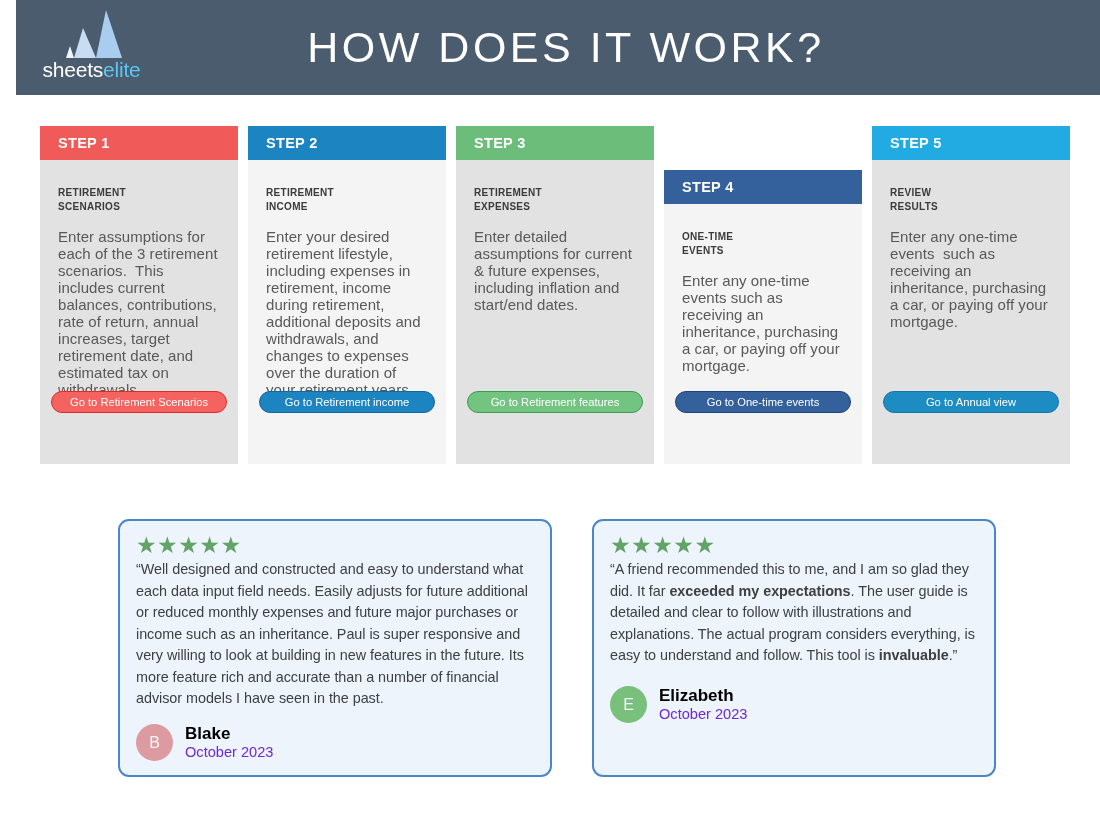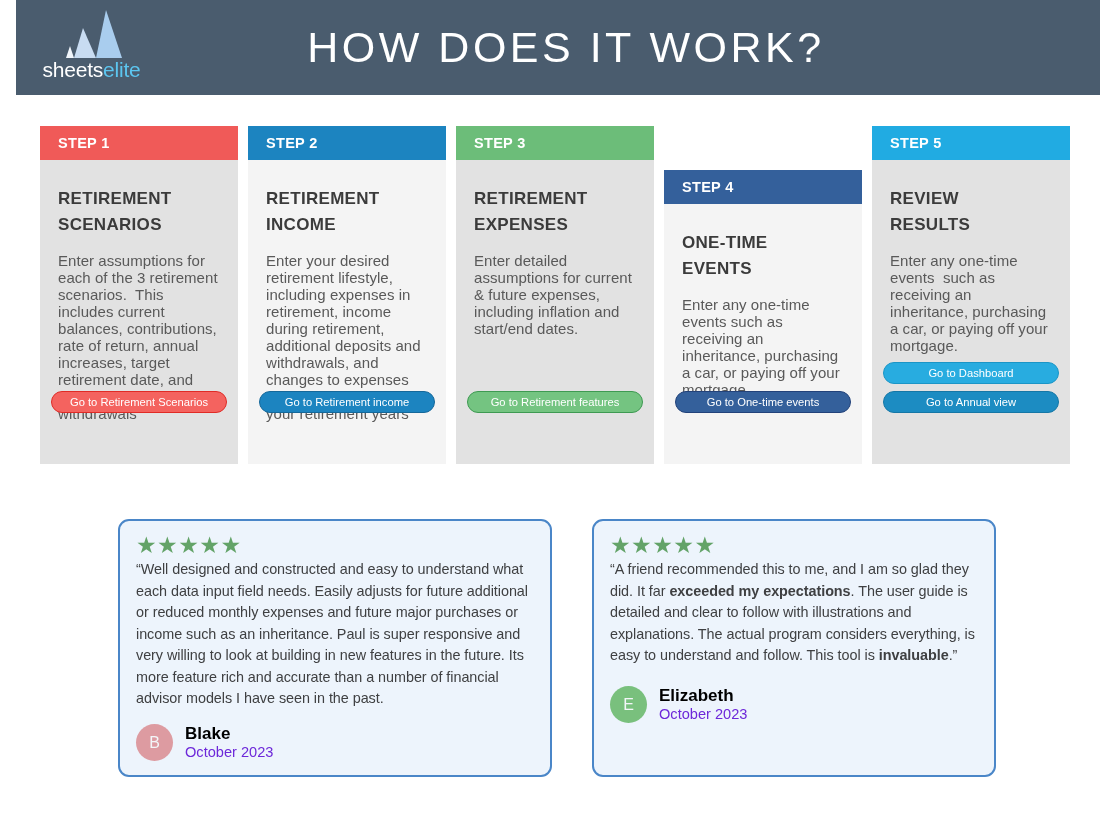--- a/index.html
+++ b/index.html
@@ -82,23 +82,23 @@
     box-sizing: border-box;
   }
   .step-body {
     flex: 1;
     padding: 26px 18px 0 18px;
     box-sizing: border-box;
     position: relative;
   }
   .step-title {
     color: #3b3b3b;
-    font-size: 17px;
+    font-size: 10px;
     font-weight: 600;
-    line-height: 26px;
+    line-height: 14px;
     letter-spacing: 0.3px;
     white-space: pre-line;
     margin-bottom: 14px;
   }
   .step-desc {
     color: #595959;
     font-size: 15px;
     line-height: 17px;
     letter-spacing: 0.05px;
     white-space: pre-wrap;
@@ -241,21 +241,20 @@
         </div>
       </div>
     </div>
     <div class="step-card">
       <div class="step-head" style="background: rgb(33, 171, 226);">STEP 5</div>
       <div class="step-body" style="background: rgb(226, 226, 226);">
         <div class="step-title">REVIEW
 RESULTS</div>
         <div class="step-desc">Enter any one-time events  such as receiving an inheritance, purchasing a car, or paying off your mortgage.</div>
         <div class="btn-stack">
-          <div class="step-btn" style="background: rgb(40, 172, 224); border-color: rgb(27, 149, 198); color: rgb(255, 255, 255);">Go to Dashboard</div>
           <div class="step-btn" style="background: rgb(28, 140, 194); border-color: rgb(21, 119, 166); color: rgb(255, 255, 255);">Go to Annual view</div>
         </div>
       </div>
     </div>
   </div>
 
 <div class="testi-row" id="testi-row">
     <div class="testi-card testi-a">
       <div class="stars" style="color: rgb(99, 163, 104);">★★★★★</div>
       <div class="testi-text"><span>“Well designed and constructed and easy to understand what each data input field needs. Easily adjusts for future additional or reduced monthly expenses and future major purchases or income such as an inheritance. Paul is super responsive and very willing to look at building in new features in the future. Its more feature rich and accurate than a number of financial advisor models I have seen in the past.</span></div>

